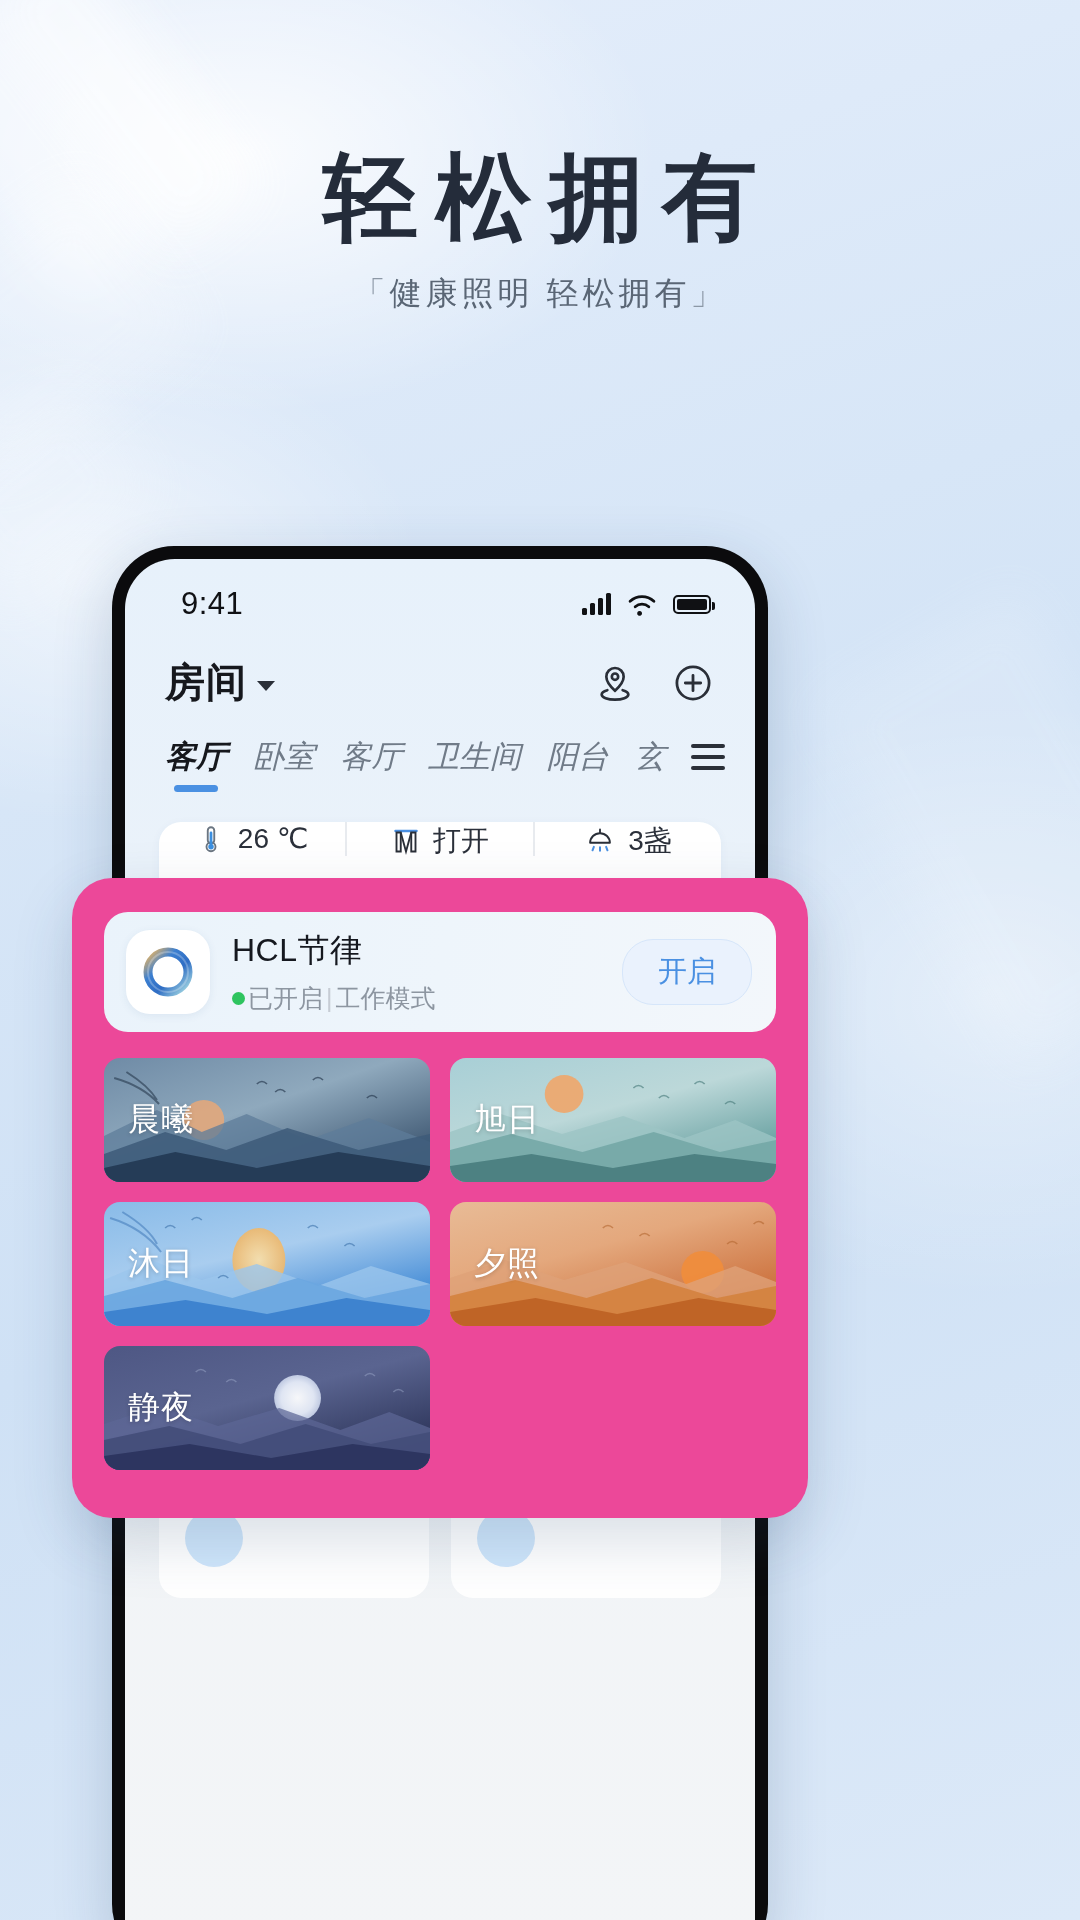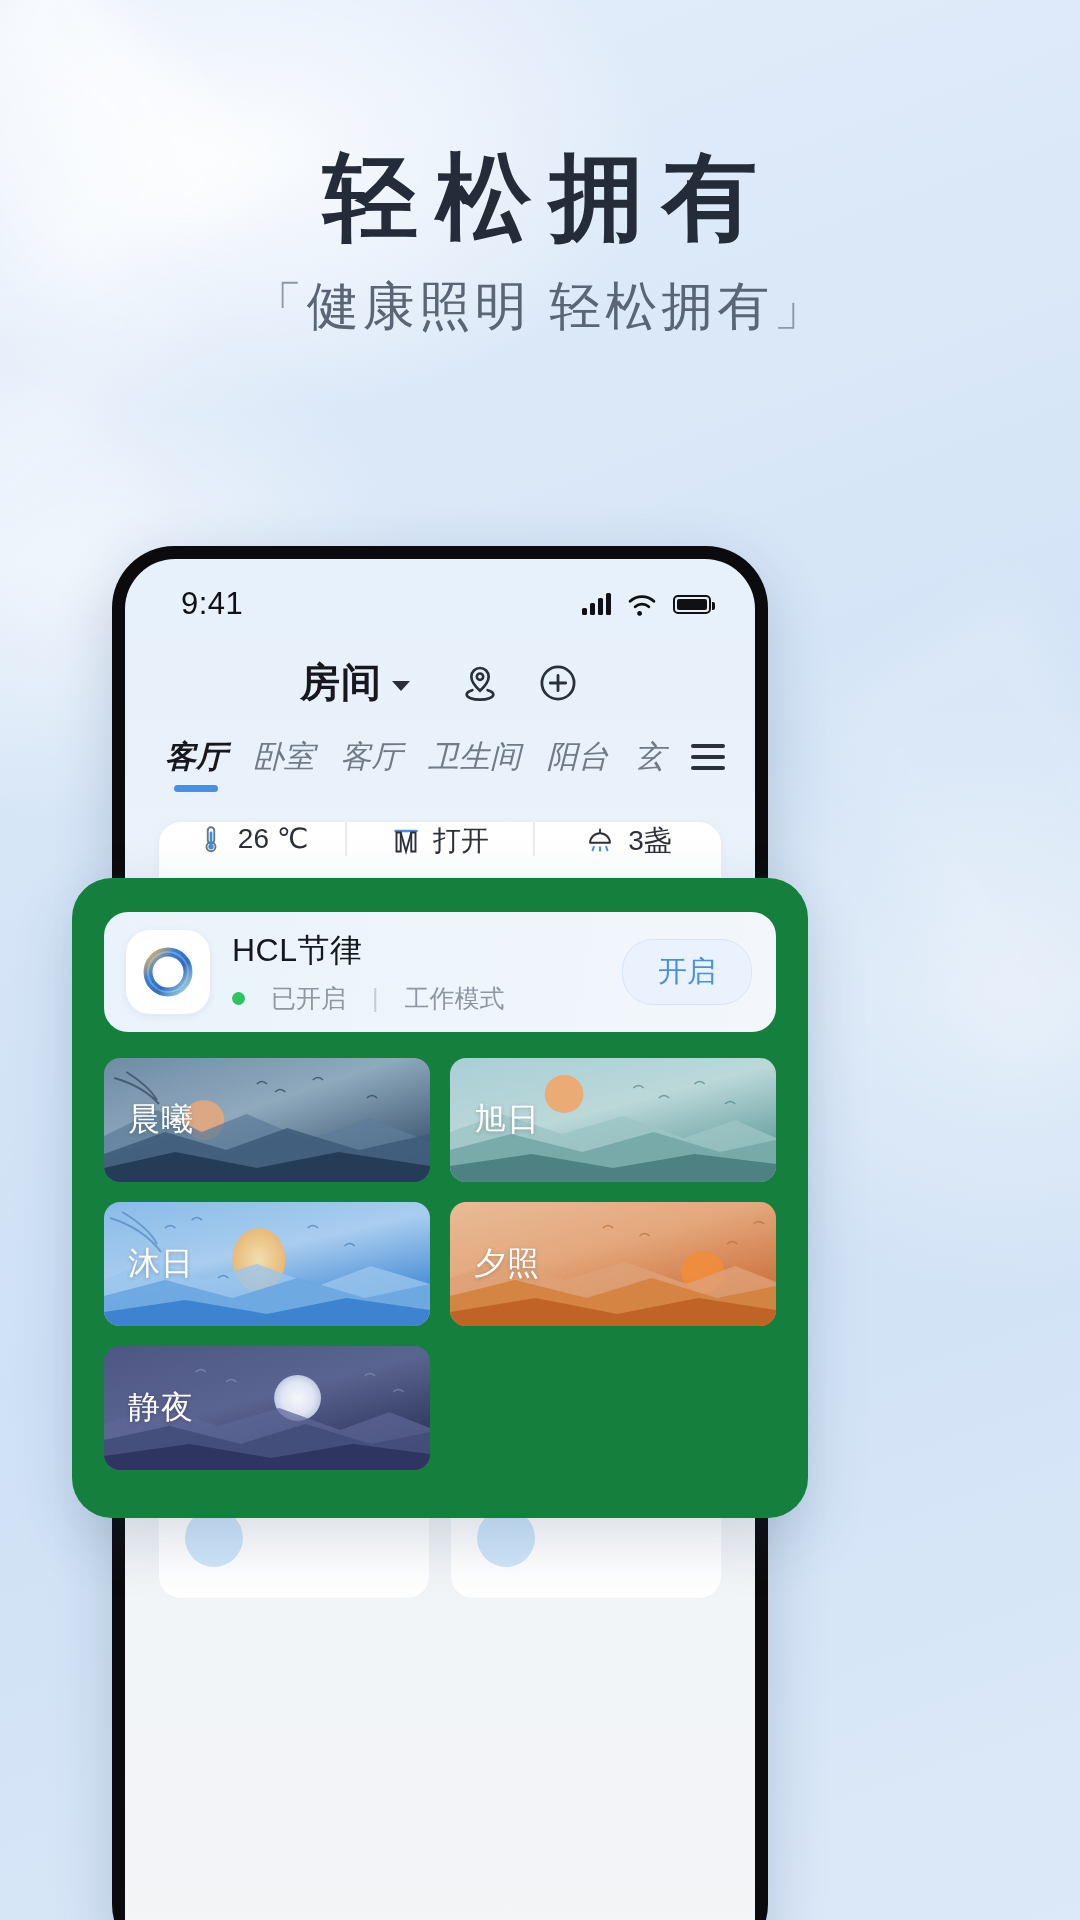--- a/index.html
+++ b/index.html
@@ -30,21 +30,21 @@
   .s4 { left:-60px;  top:420px;  width:200px; height:150px; opacity:.40;}
   .s5 { right:-60px; top:620px;  width:240px; height:420px; opacity:.35; transform:rotate(-30deg);}
 
   
   .hero { position:absolute; left:0; right:0; top:140px; text-align:center; z-index:5;}
   .hero-title {
     font-size:95px; font-weight:bold; color:#242c3a;
     letter-spacing:18px; text-indent:18px; line-height:1.22;
   }
   .hero-sub {
-    margin-top:16px; font-size:52px; color:#5a6675;
+    margin-top:16px; font-size:32px; color:#5a6675;
     letter-spacing:4px; font-weight:normal;
   }
   .hero-sub .brk { color:#8c98a6; font-weight:300; }
 
   
   .phone {
     position:absolute; left:112px; top:546px;
     width:656px; height:1420px;
     background:#0b0b0d;
     border-radius:62px;
@@ -68,21 +68,21 @@
   .bars { display:flex; align-items:flex-end; gap:3px; height:22px;}
   .bars i { width:5px; background:#101114; border-radius:1.5px; display:block;}
   .bars i:nth-child(1){height:7px}.bars i:nth-child(2){height:12px}
   .bars i:nth-child(3){height:17px}.bars i:nth-child(4){height:22px}
   .batt { width:38px; height:19px; border:2px solid #101114; border-radius:5px; position:relative;}
   .batt::after{content:"";position:absolute;right:-6px;top:5px;width:3px;height:8px;background:#101114;border-radius:0 2px 2px 0;}
   .batt i{position:absolute;inset:2px;background:#101114;border-radius:2px;display:block;}
 
   
   .app-head {
-    display:flex; align-items:center; justify-content:center;
+    display:flex; align-items:center; justify-content:space-between;
     padding:24px 40px 0 40px;
     gap:48px;
   }
   .room-sel { display:flex; align-items:center; gap:10px;}
   .room-name { font-size:40px; font-weight:bold; color:#16181d; letter-spacing:1px;}
   .caret { width:0;height:0;border-left:9px solid transparent;border-right:9px solid transparent;border-top:10px solid #2a2f38; margin-top:6px;}
   .head-icons { display:flex; align-items:center; gap:34px;}
   .icobtn { width:44px; height:44px; display:flex; align-items:center; justify-content:center;}
 
   
@@ -126,37 +126,37 @@
   .sec-title { font-size:30px; color:#5d6672;}
   .sec-more { font-size:26px; color:#9aa3ad; display:flex; align-items:center; gap:8px;}
   .chev { width:12px;height:12px;border-right:3px solid #9aa3ad;border-bottom:3px solid #9aa3ad;transform:rotate(-45deg);}
   .ghost-row{ display:flex; gap:22px; padding:0 34px; margin-top:18px;}
   .ghost{ flex:1; height:120px; background:#fff; border-radius:22px; display:flex; align-items:center; padding-left:26px;}
   .ghost .dot{width:58px;height:58px;border-radius:50%;background:#cfe6fb;}
 
   
   .sheet {
     position:absolute; left:72px; top:878px; width:736px; height:640px;
-    background:#15803d; border-radius:40px; z-index:20;
+    background:#ec4899; border-radius:40px; z-index:20;
     box-shadow:0 22px 60px rgba(40,70,110,.18);
     padding:34px 32px 28px 32px;
   }
   .hcl {
     height:120px; border-radius:24px; display:flex; align-items:center;
     padding:0 24px 0 22px; gap:22px;
     background:linear-gradient(100deg,#eaf3fb 0%, #eef5fb 50%, #f3f7fb 100%);
   }
   .hcl-ico {
     width:84px; height:84px; border-radius:24px; background:#fff;
     display:flex; align-items:center; justify-content:center; flex:0 0 auto;
     box-shadow:0 2px 8px rgba(40,80,130,.08);
   }
   .hcl-txt { flex:1; }
   .hcl-name { font-size:32px; color:#15181f; font-weight:500; letter-spacing:.5px;}
-  .hcl-meta { margin-top:9px; font-size:25px; color:#8d96a1; display:flex; align-items:center; gap:26px;}
+  .hcl-meta { margin-top:9px; font-size:25px; color:#8d96a1; display:flex; align-items:center; gap:3px;}
   .gdot{width:13px;height:13px;border-radius:50%;background:#2ec45f;display:inline-block;}
   .sep{color:#c6ccd4;}
   .hcl-btn {
     width:130px; height:66px; border-radius:31px; background:#eaf2fd;
     color:#4a90e2; font-size:29px; display:flex; align-items:center; justify-content:center;
     border:1px solid #d6e6fa;
   }
 
   .scene-grid {
     display:grid; grid-template-columns:1fr 1fr; gap:20px; margin-top:26px;

